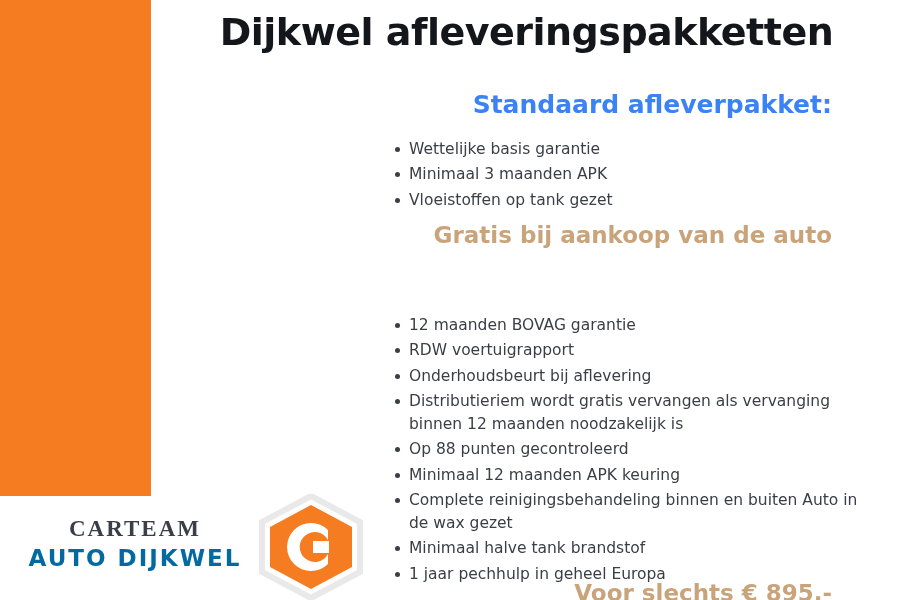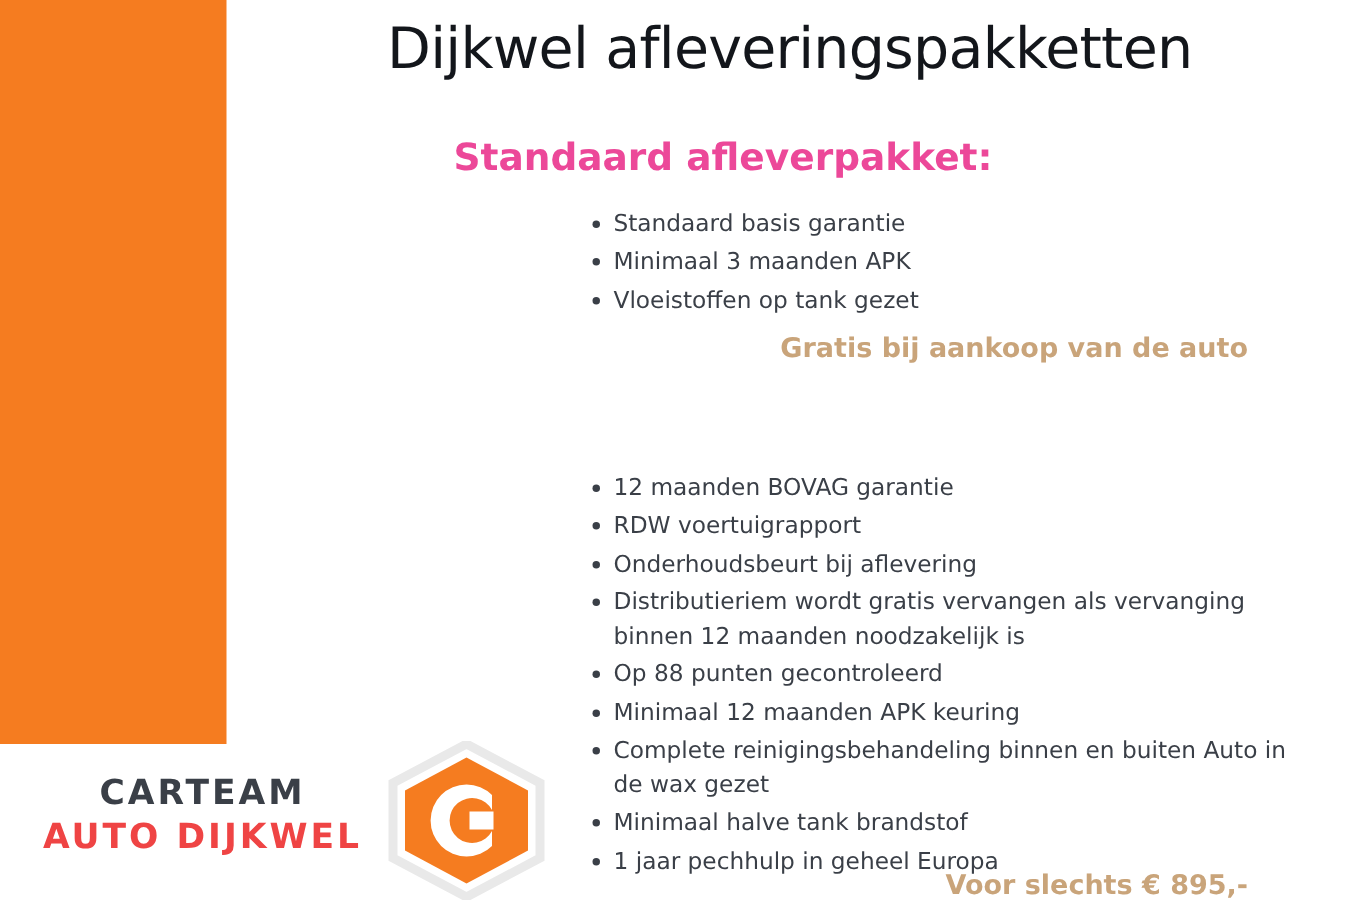--- a/index.html
+++ b/index.html
@@ -30,33 +30,33 @@
     background: #f57c20;
   }
   
   .main-title {
     position: absolute;
     left: 151px;
     top: 12px;
     width: 751px;
     text-align: center;
     font-size: 38px;
-    font-weight: normal;
+    font-weight: bold;
     color: #13161b;
     letter-spacing: -0.5px;
     line-height: 1.1;
   }
   
   .section-heading {
     position: absolute;
     width: 700px;
-    text-align: center;
+    text-align: right;
     font-size: 25px;
     font-weight: bold;
-    color: #ec4899;
+    color: #3b82f6;
   }
   #standaard-heading {
     left: 132px;
     top: 90px;
   }
   #premium-heading {
     left: 132px;
     top: 278px;
   }
   
@@ -92,21 +92,21 @@
   #premium-list {
     left: 375px;
     top: 314px;
     width: 470px;
   }
   
   .price-line {
     position: absolute;
     width: 700px;
     text-align: right;
-    font-size: 18px;
+    font-size: 23px;
     font-weight: bold;
     color: #c9a47a;
   }
   #gratis-line {
     left: 132px;
     top: 222px;
   }
   #premium-price-line {
     left: 132px;
     top: 580px;
@@ -118,25 +118,26 @@
     top: 515px;
     width: 230px;
     text-align: center;
   }
   .brand-line1 {
     font-size: 23px;
     font-weight: bold;
     color: #3a3f47;
     letter-spacing: 2px;
     line-height: 1.25;
+    font-family: Liberation Serif, serif;
   }
   .brand-line2 {
     font-size: 23px;
     font-weight: bold;
-    color: #ef4444;
+    color: #0369a1;
     letter-spacing: 2px;
     line-height: 1.25;
   }
   
   .logo-wrap {
     position: absolute;
     left: 256px;
     top: 494px;
     width: 110px;
     height: 106px;
@@ -150,21 +151,21 @@
 
 <div class="page">
 
   <div class="orange-bar"></div>
 
   <div class="main-title">Dijkwel afleveringspakketten</div>
 
   <div class="section-heading" id="standaard-heading">Standaard afleverpakket:</div>
 
   <ul class="bullets" id="standaard-list">
-    <li>Standaard basis garantie</li>
+    <li>Wettelijke basis garantie</li>
     <li>Minimaal 3 maanden APK</li>
     <li>Vloeistoffen op tank gezet</li>
   </ul>
 
   <div class="price-line" id="gratis-line">Gratis bij aankoop van de auto</div>
 
 
   <ul class="bullets" id="premium-list">
     <li>12 maanden BOVAG garantie</li>
     <li>RDW voertuigrapport</li>

